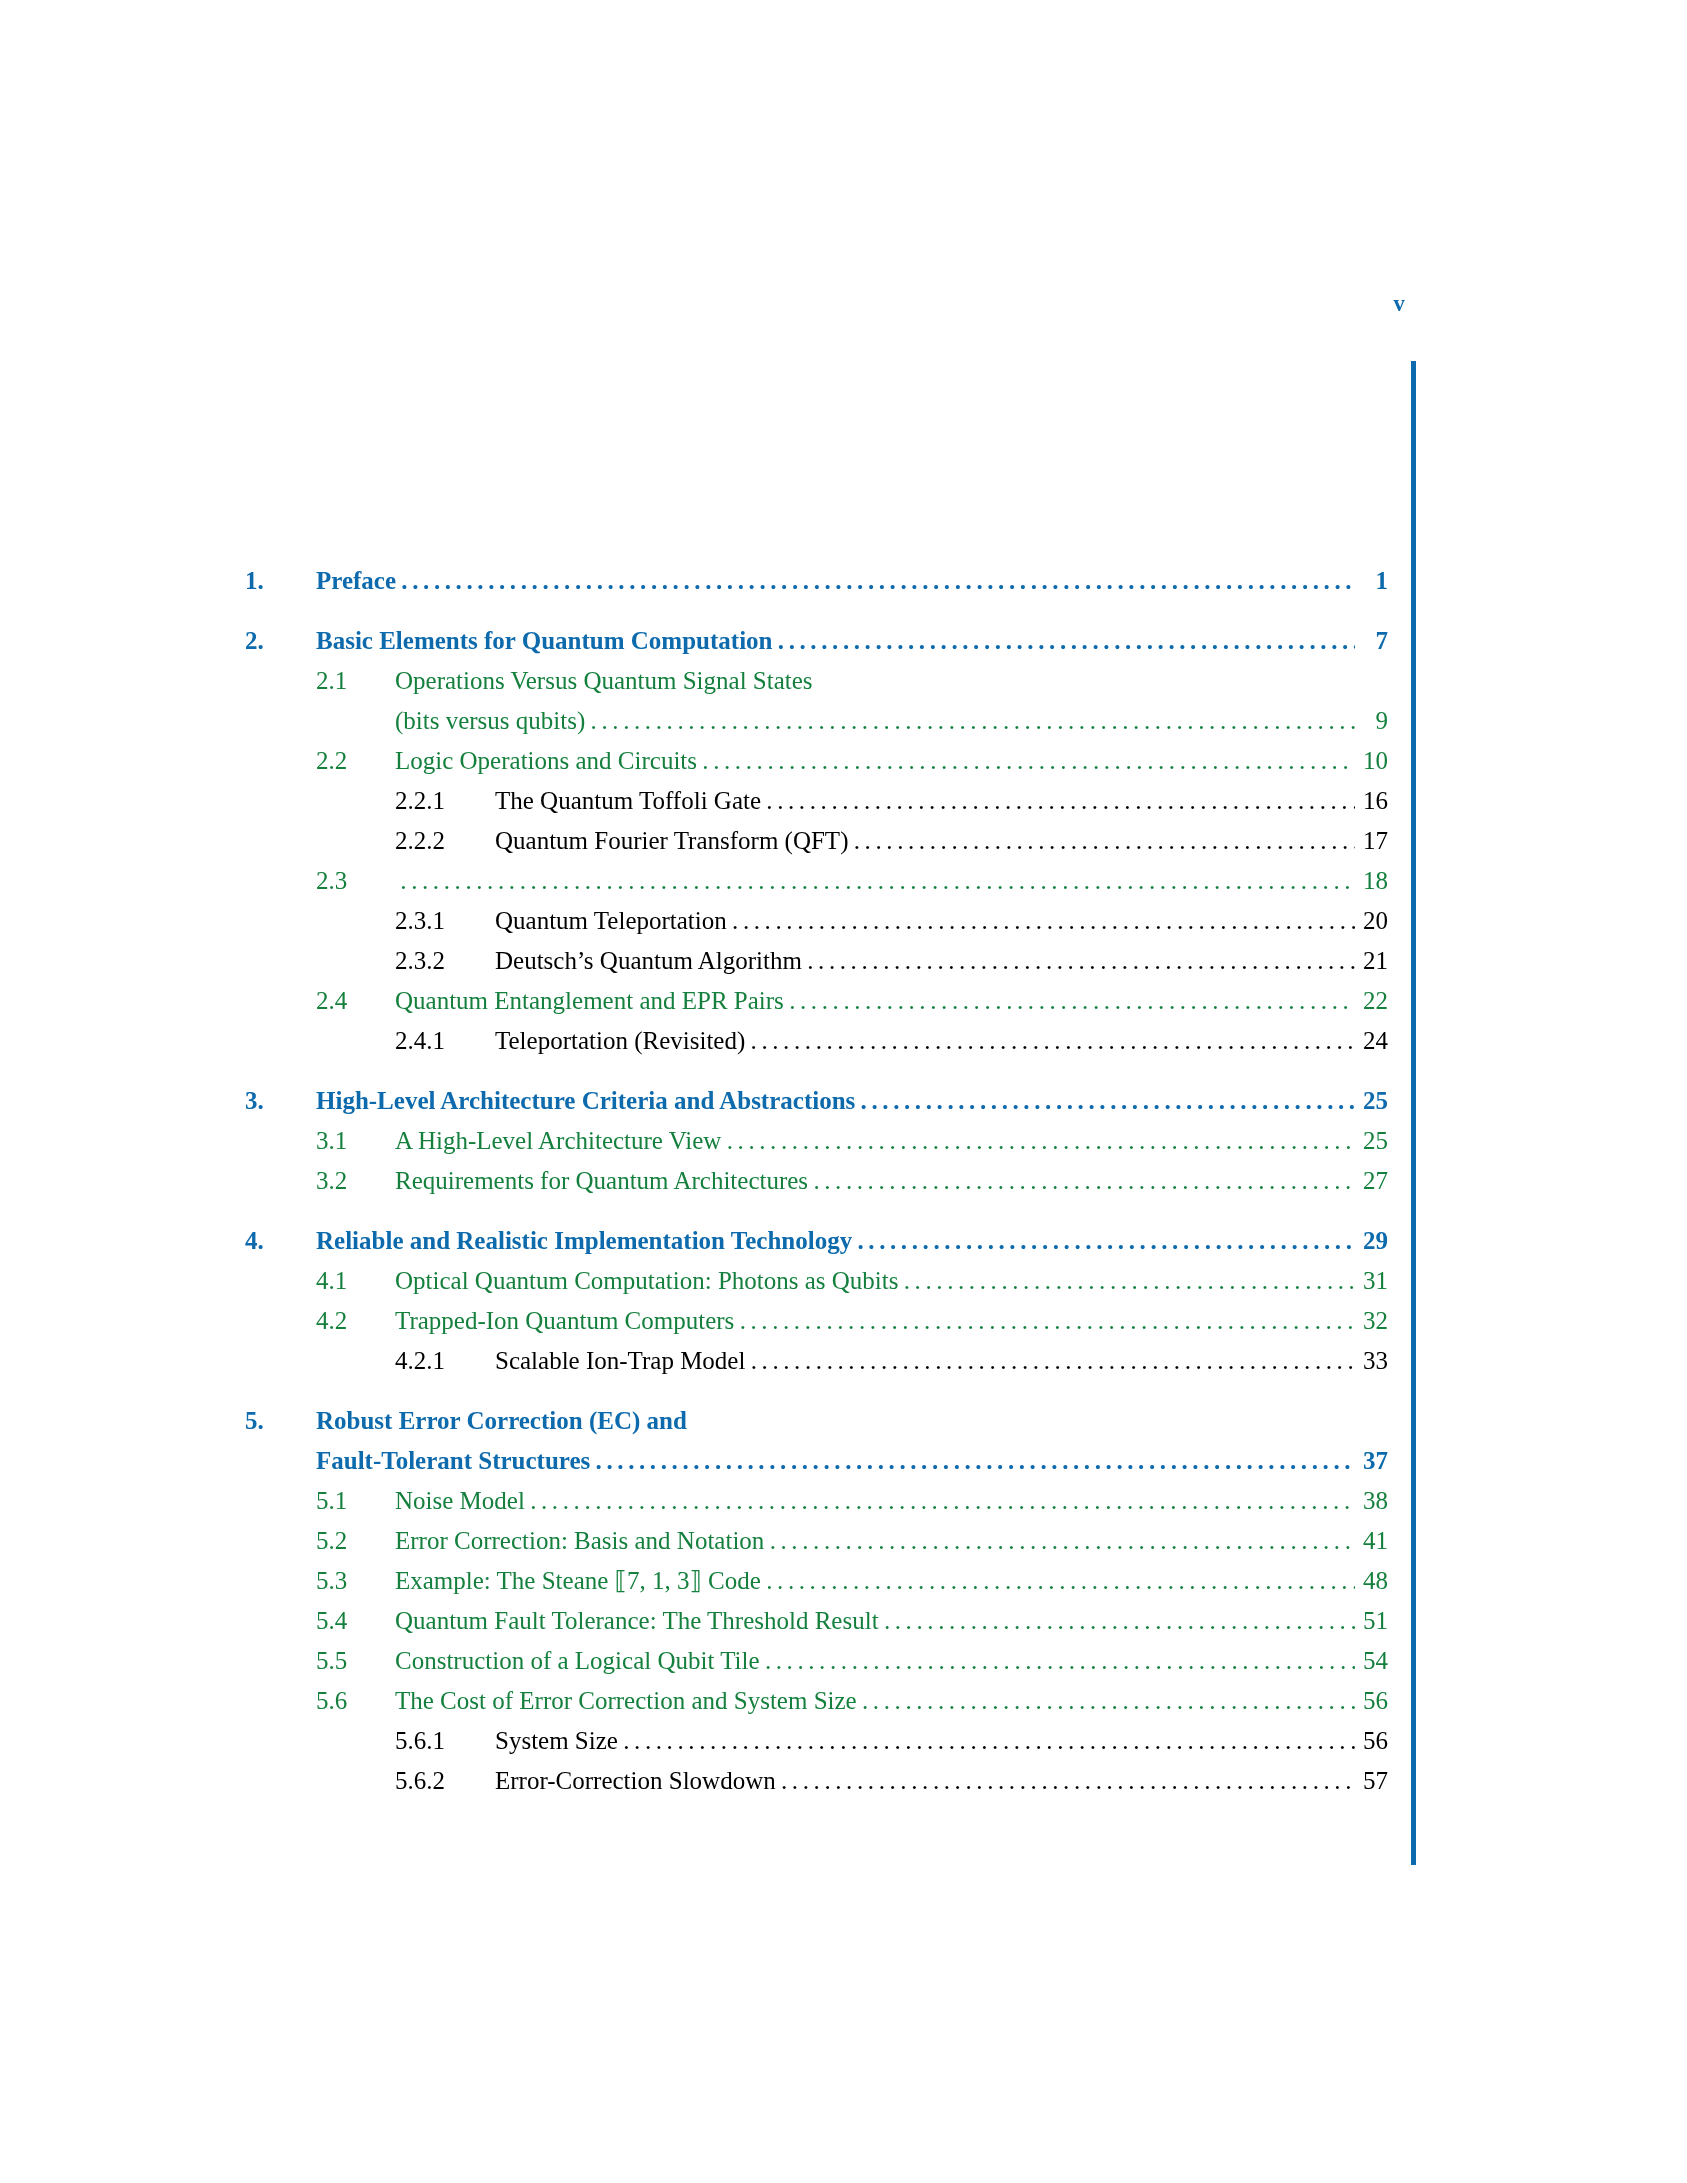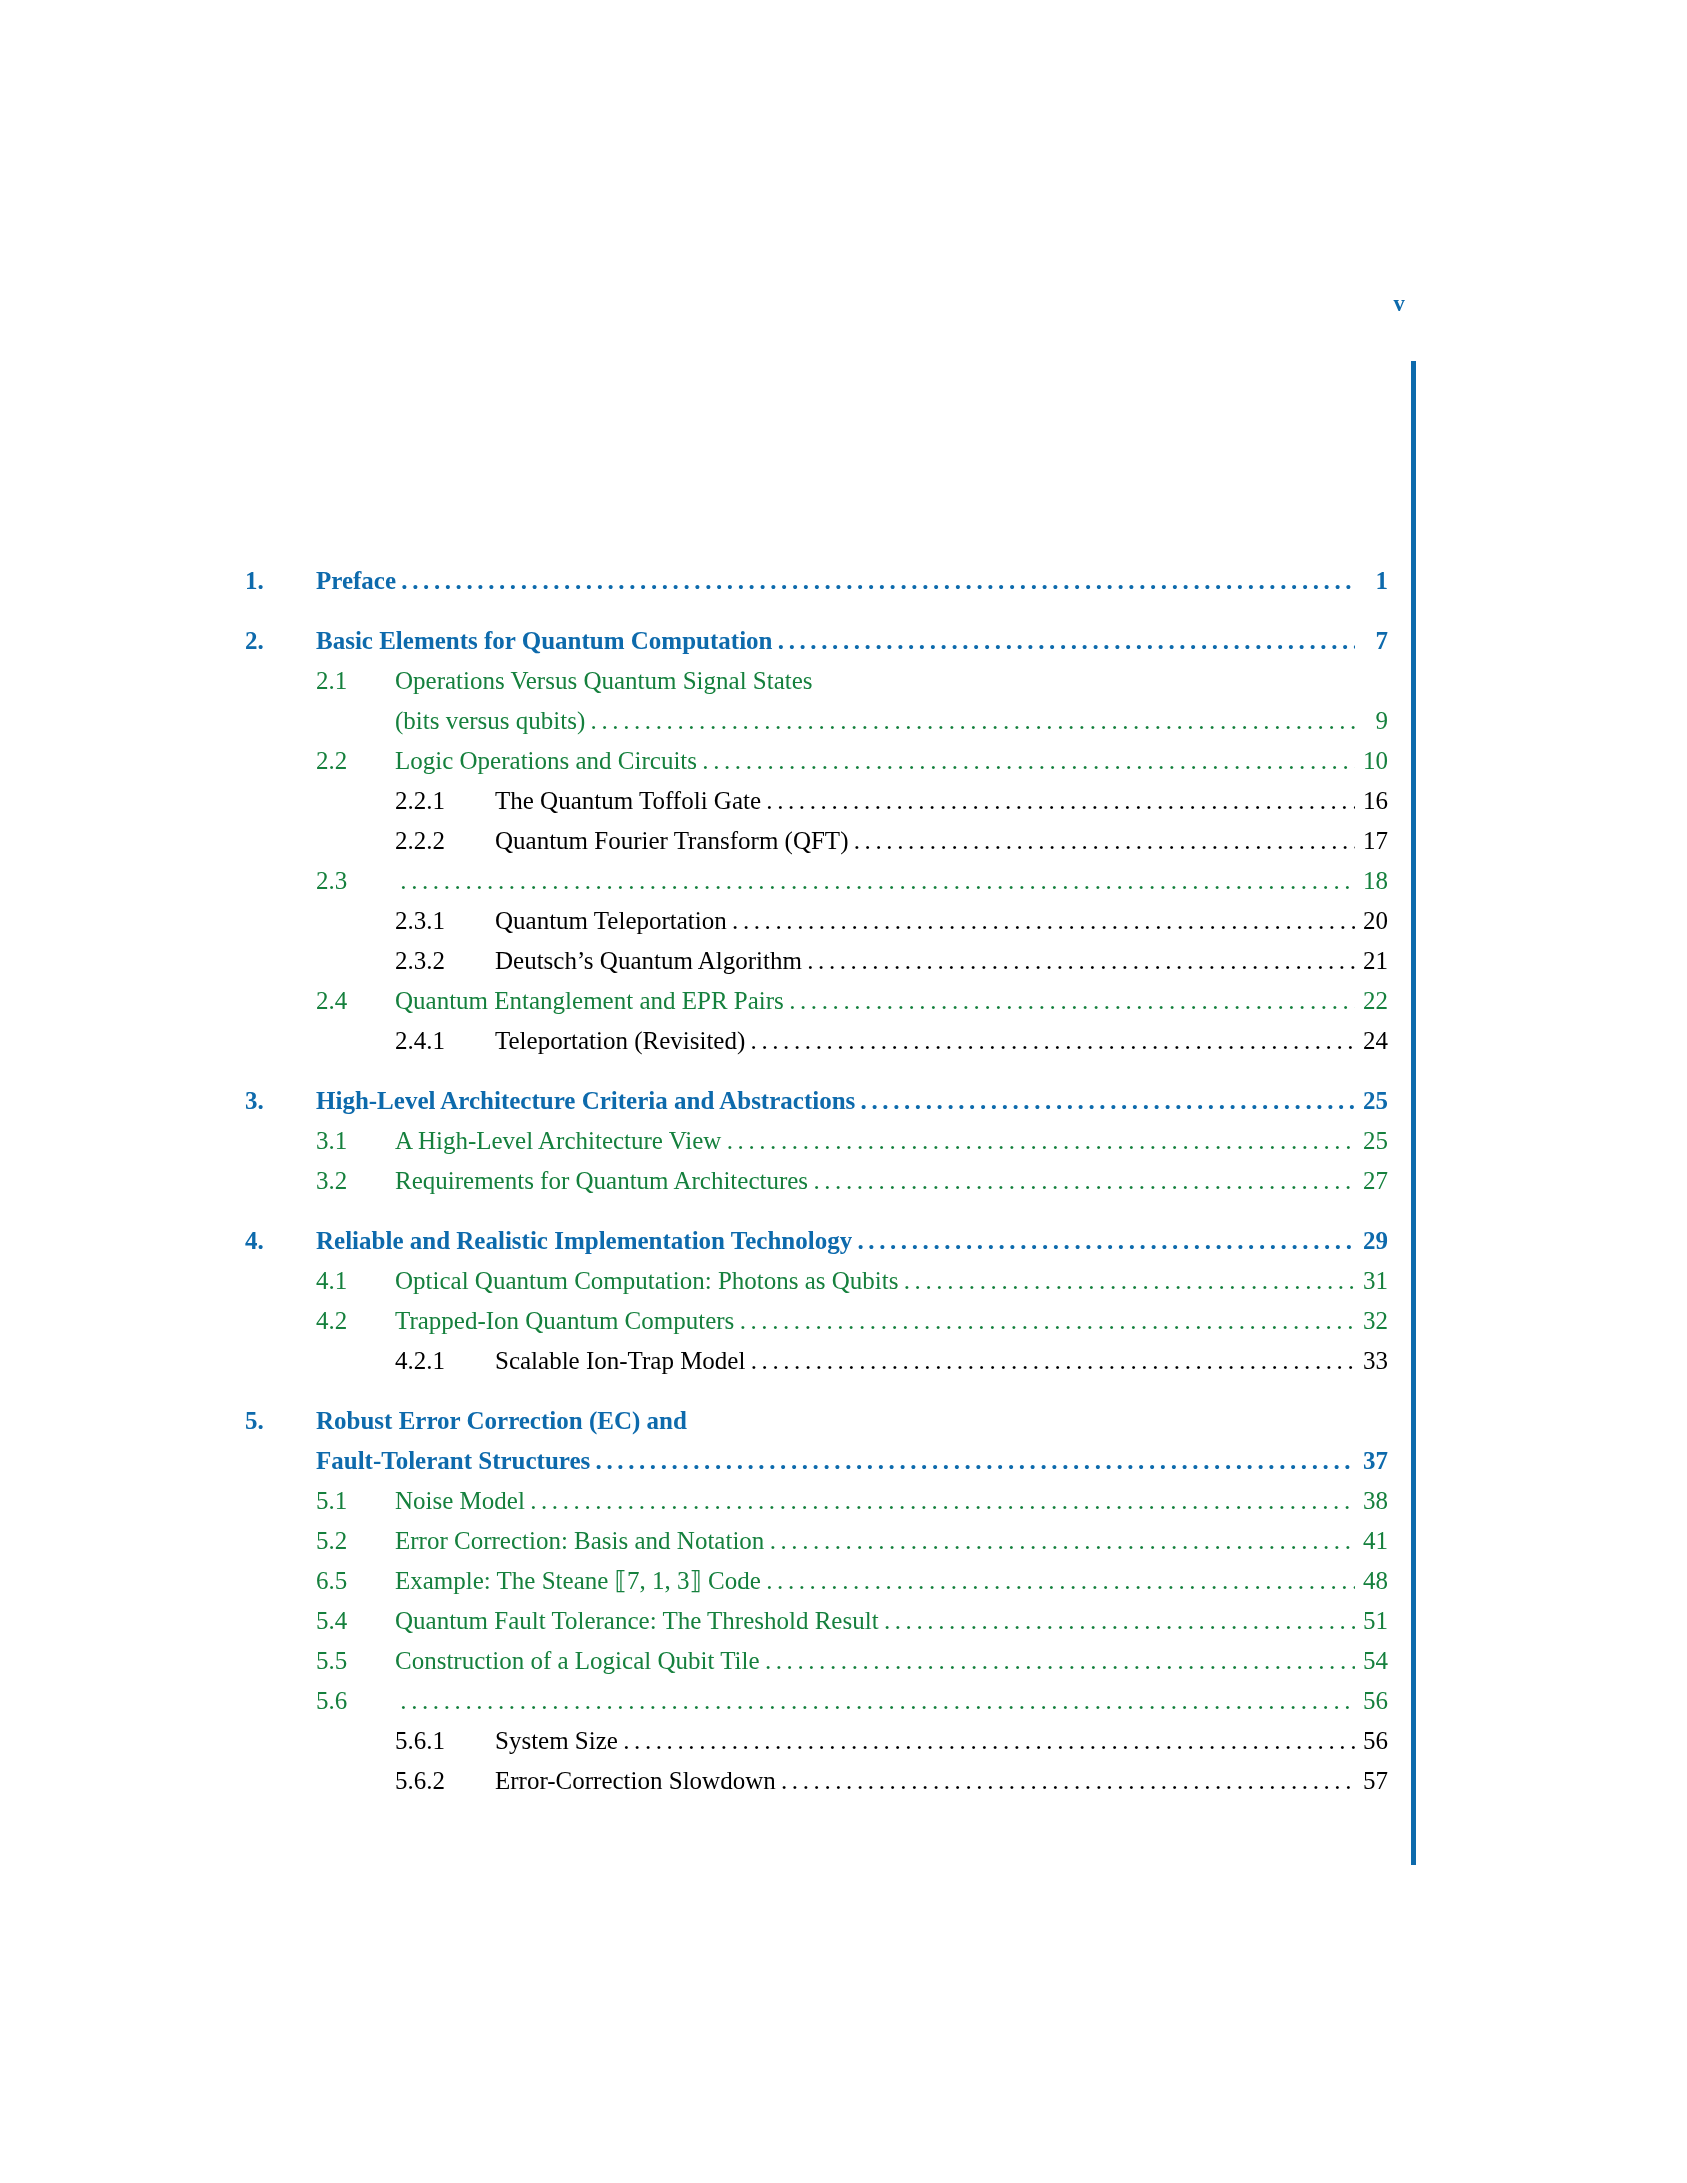--- a/index.html
+++ b/index.html
@@ -294,39 +294,40 @@
         <span class="leader">............................................................................................................................................</span>
         <span class="pageno">38</span>
       </div>
       <div class="toc-entry lvl2">
         <span class="num">5.2</span>
         <span class="txt">Error Correction: Basis and Notation</span>
         <span class="leader">............................................................................................................................................</span>
         <span class="pageno">41</span>
       </div>
       <div class="toc-entry lvl2">
-        <span class="num">6.5</span>
+        <span class="num">5.3</span>
         <span class="txt">Example: The Steane ⟦7, 1, 3⟧ Code</span>
         <span class="leader">............................................................................................................................................</span>
         <span class="pageno">48</span>
       </div>
       <div class="toc-entry lvl2">
         <span class="num">5.4</span>
         <span class="txt">Quantum Fault Tolerance: The Threshold Result</span>
         <span class="leader">............................................................................................................................................</span>
         <span class="pageno">51</span>
       </div>
       <div class="toc-entry lvl2">
         <span class="num">5.5</span>
         <span class="txt">Construction of a Logical Qubit Tile</span>
         <span class="leader">............................................................................................................................................</span>
         <span class="pageno">54</span>
       </div>
       <div class="toc-entry lvl2">
         <span class="num">5.6</span>
+        <span class="txt">The Cost of Error Correction and System Size</span>
         <span class="leader">............................................................................................................................................</span>
         <span class="pageno">56</span>
       </div>
       <div class="toc-entry lvl3">
         <span class="num">5.6.1</span>
         <span class="txt">System Size</span>
         <span class="leader">............................................................................................................................................</span>
         <span class="pageno">56</span>
       </div>
       <div class="toc-entry lvl3">

